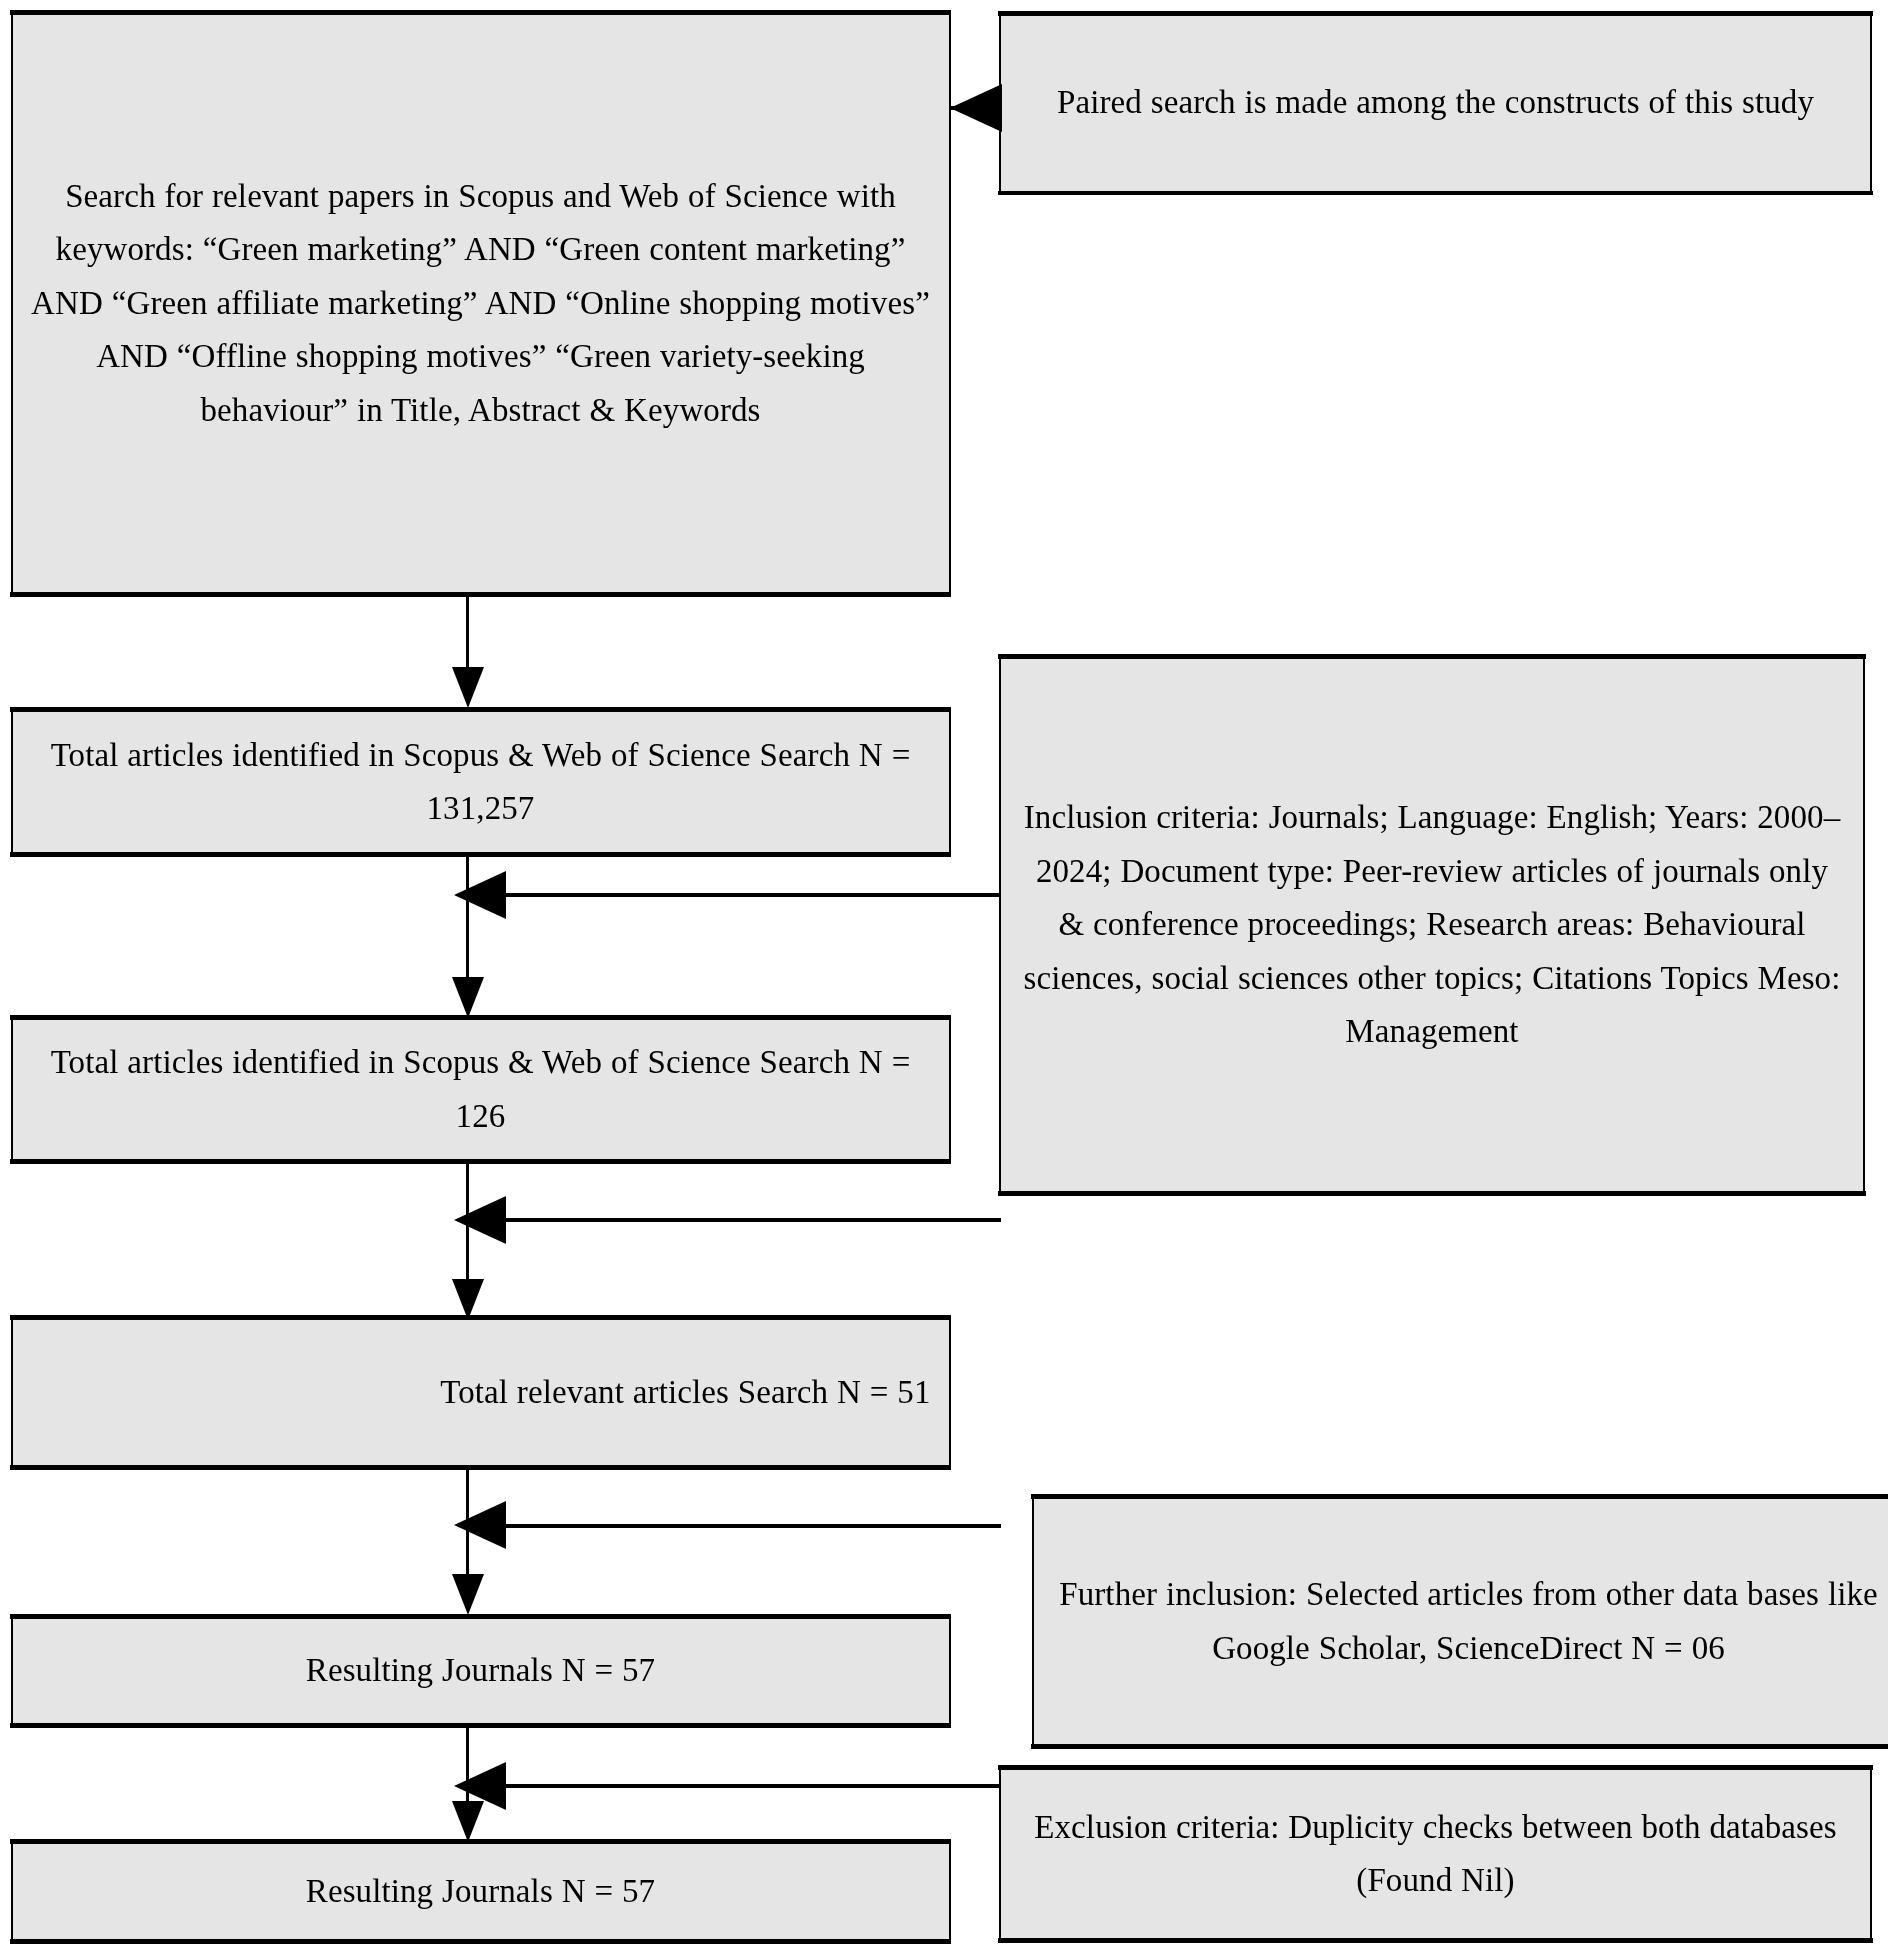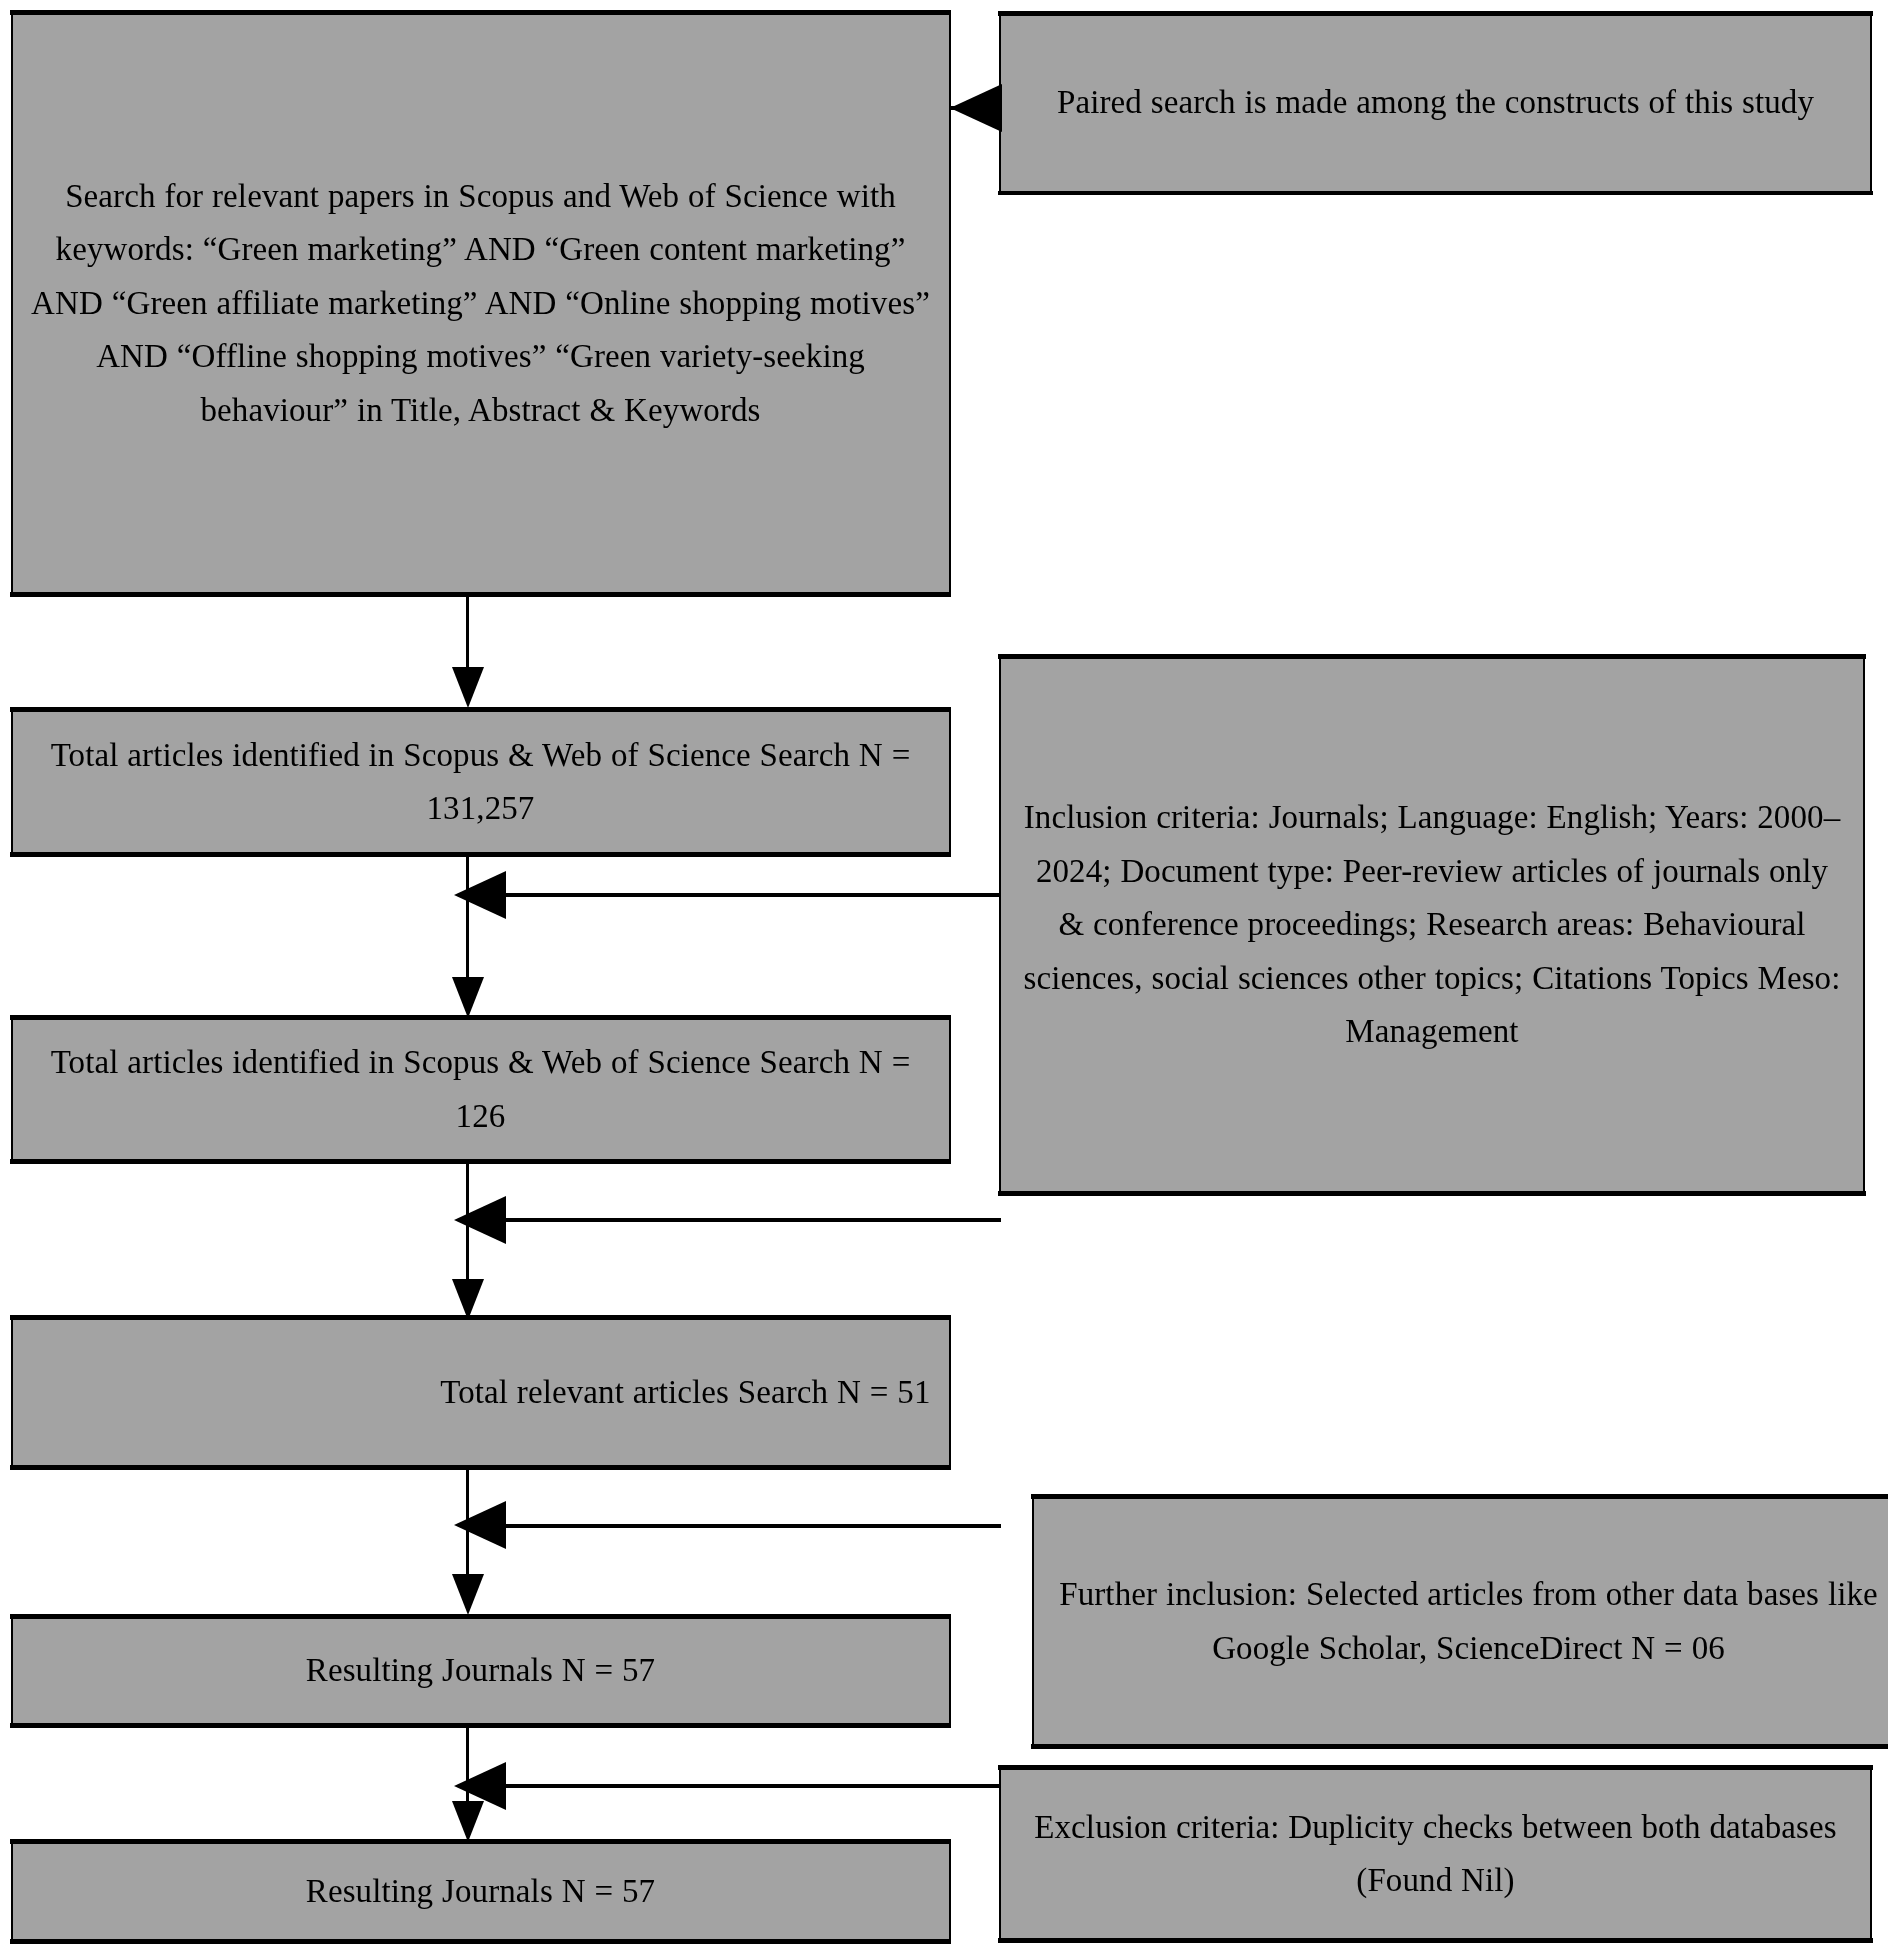--- a/index.html
+++ b/index.html
@@ -12,21 +12,21 @@
     width: 1888px;
     height: 1955px;
     background: #ffffff;
     overflow: hidden;
     font-family: "Liberation Serif", "DejaVu Serif", serif;
   }
   .box {
     position: absolute;
     box-sizing: border-box;
     border: 2.6px solid #000000;
-    background: #a3a3a3;
+    background: #e5e5e5;
     display: flex;
     align-items: center;
     justify-content: center;
     text-align: center;
     color: #000000;
   }
   .box .txt {
     display: block;
     width: 100%;
     padding: 0 18px;

